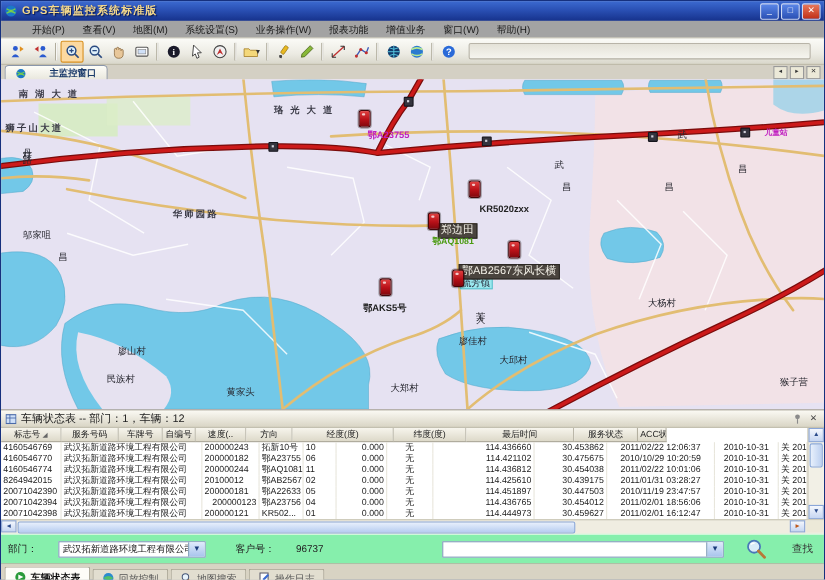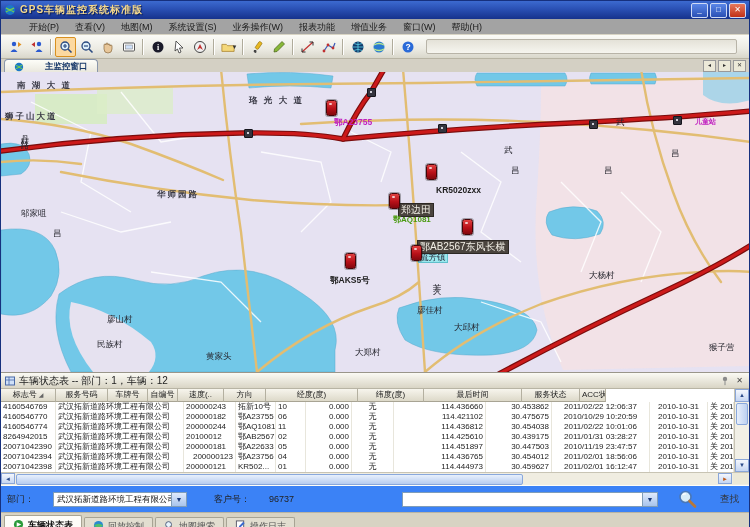--- a/index.html
+++ b/index.html
@@ -102,21 +102,21 @@
   .hscroll .btn{position:absolute;top:0;width:14px;height:11px;background:linear-gradient(180deg,#f4f7fd,#c6d6f2);
       border:1px solid #8aa6d8;font-size:6px;line-height:10px;text-align:center;color:#2a4a8a;box-sizing:border-box;}
   .hscroll .btn.l{left:0;}
   .hscroll .btn.r{right:17px;color:#c05818;}
   .hscroll .thumb{position:absolute;left:15px;top:1px;width:505px;height:9px;border:1px solid #89a8dc;border-radius:2px;
       background:linear-gradient(180deg,#e8f0fc,#b6ccf0);}
   .hscroll .corner{position:absolute;right:0;top:0;width:16px;height:11px;background:#ece9d8;}
 
   
   .filterbar{height:26px;flex:0 0 26px;display:flex;align-items:center;gap:19px;padding:0 6px;
-    background:#3b82f6;border-top:1px solid #fffef8;border-bottom:1px solid #b8b4a4;}
+    background:#86efac;border-top:1px solid #fffef8;border-bottom:1px solid #b8b4a4;}
   .filterbar .fl{font-size:9px;color:#222;white-space:nowrap;}
   .filterbar .fv{font-size:9px;color:#222;}
   .deptcombo{width:134px;}
   .searchcombo{width:256px;margin-left:auto;}
   .magbig{width:20px;height:20px;}
   .findlbl{font-size:9.5px;color:#333;margin:0 4px;white-space:nowrap;}
 
   
   .btabs{height:22px;flex:0 0 22px;display:flex;align-items:flex-end;gap:2px;padding:0 0 0 3px;
     background:#d8d3c3;}

